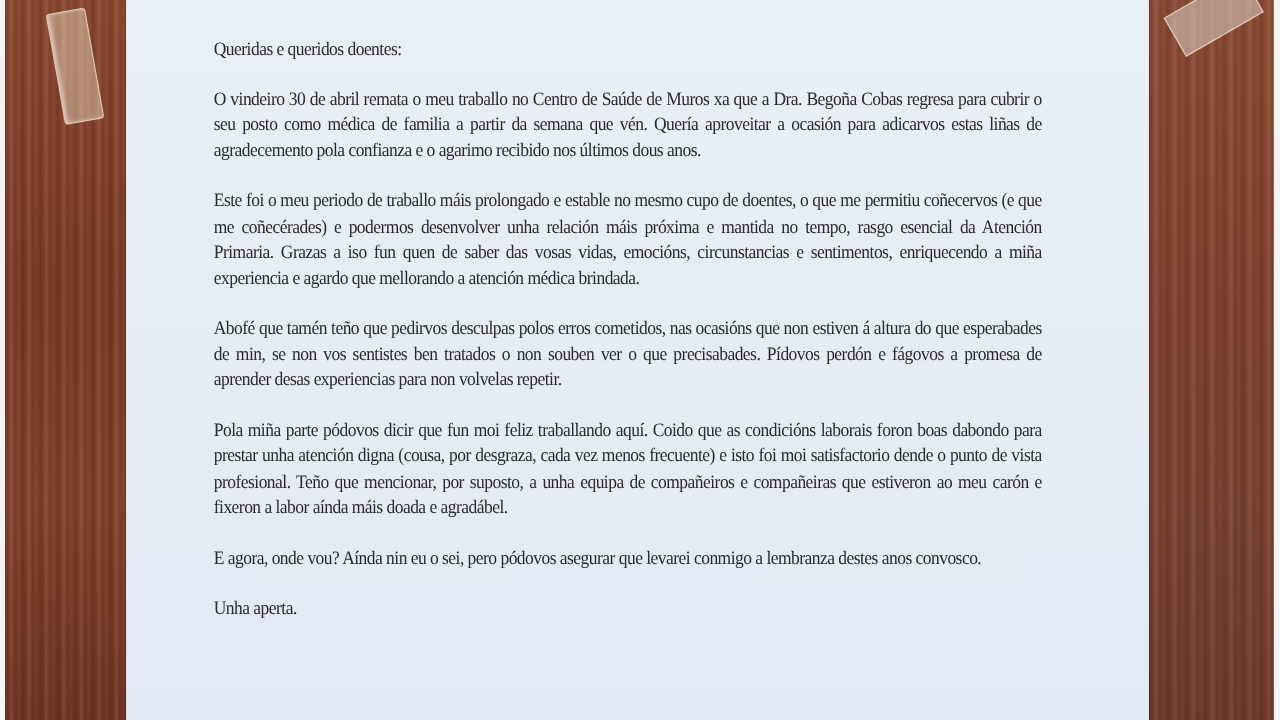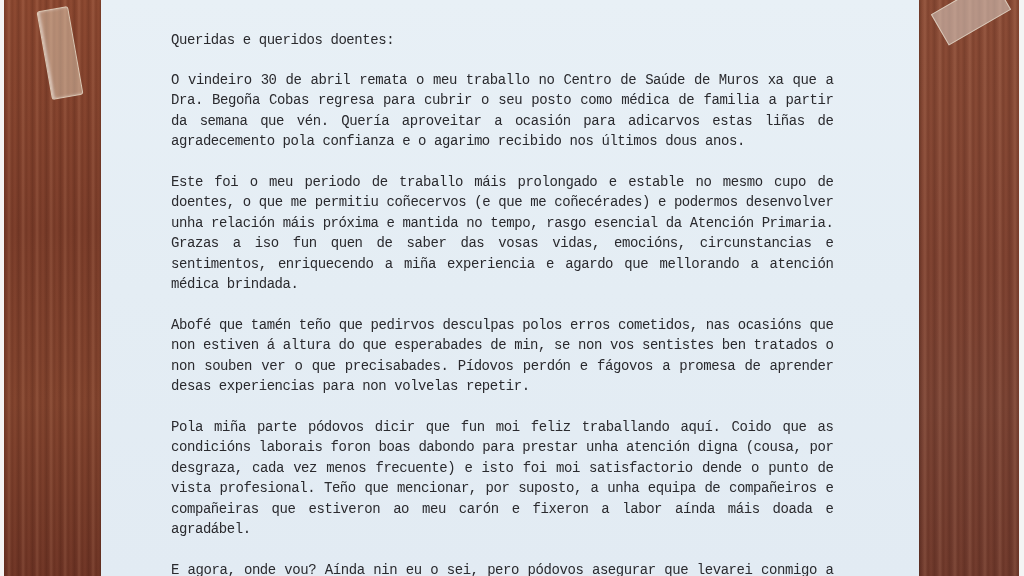--- a/index.html
+++ b/index.html
@@ -32,21 +32,20 @@
     }
     .tape.left { left: 44px; top: 8px; width: 30px; height: 88px;
       transform: rotate(-10deg); border-radius: 3px;
       box-shadow: inset 2px 0 3px rgba(255,255,255,0.5); }
     .tape.right { left: 935px; top: -6px; width: 70px; height: 34px;
       transform: rotate(-30deg); background: rgba(220,210,200,0.55); }
     .paper {
       position: absolute; left: 101px; top: 0; width: 818px; height: 576px;
       background: linear-gradient(180deg, #e8f0f6 0%, #e4edf4 50%, #e2ebf3 100%);
       box-shadow: 0 0 3px rgba(0,0,0,0.25);
-      font-family: Liberation Mono, monospace;
     }
     .letter {
       position: absolute; left: 70px; top: 30px; width: 662px;
       color: #2a2a2e; font-size: 15.2px; line-height: 20.5px;
       letter-spacing: -0.45px;
       transform: scaleX(0.92); transform-origin: left top;
       width: 720px;
     }
     .letter p { margin: 0 0 20px 0; text-align: justify; }
     .letter p.salutation { margin-bottom: 19px; text-align: left; }

